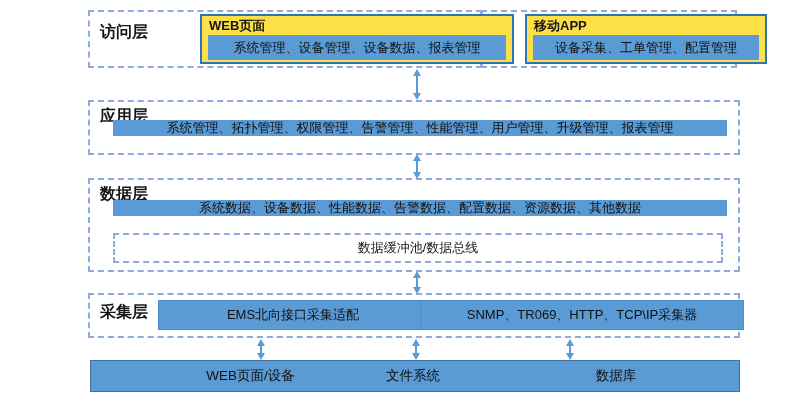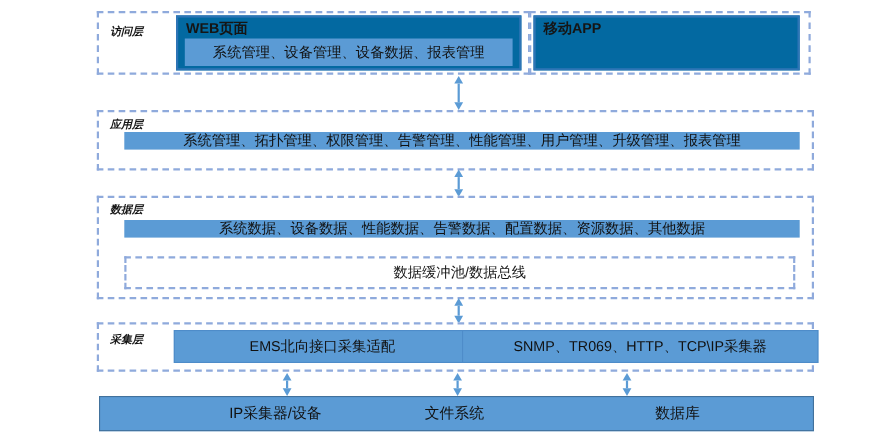--- a/index.html
+++ b/index.html
@@ -1,22 +1,22 @@
 <!DOCTYPE html>
 <html><head>
 <meta charset="utf-8">
 <style>
   html,body{margin:0;padding:0;background:#ffffff;}
   .canvas{
     position:relative;width:800px;height:404px;background:#ffffff;overflow:hidden;
     font-family:"Liberation Sans","DejaVu Sans",sans-serif;color:#151515;
   }
   .dashedbox{position:absolute;border:2px dashed #8FAADC;background:#ffffff;box-sizing:border-box;}
-  .layer-label{position:absolute;font-size:10px;font-weight:600;color:#151515;white-space:nowrap;font-style:italic;}
-  .whitebox{position:absolute;background:#0369a1;border:2px solid #2E75B6;box-sizing:border-box;}
+  .layer-label{position:absolute;font-size:16px;font-weight:600;color:#151515;white-space:nowrap;}
+  .whitebox{position:absolute;background:#fde047;border:2px solid #2E75B6;box-sizing:border-box;margin-left:40px;}
   .whitebox .title{font-size:13px;font-weight:600;padding:1px 7px 0;line-height:17px;white-space:nowrap;}
   .bluebar{background:#5B9BD5;display:flex;align-items:center;justify-content:center;
     font-size:13px;font-weight:500;color:#111;white-space:nowrap;}
   .whitebox .bluebar{margin:1px 6px 0;height:25px;}
   .bigbar{position:absolute;height:16px;box-sizing:border-box;}
   .bufferbox{position:absolute;border:2px dashed #8FAADC;background:#fff;box-sizing:border-box;
     display:flex;align-items:center;justify-content:center;font-size:13px;font-weight:500;}
   .bluebox{position:absolute;background:#5B9BD5;display:flex;align-items:center;justify-content:center;
     font-size:13px;font-weight:500;color:#111;box-sizing:border-box;border:1px solid #4e8cc9;}
   .bottombar{position:absolute;background:#5B9BD5;border:1px solid #41719C;box-sizing:border-box;}
@@ -38,20 +38,21 @@
   </div>
   <div class="dashedbox" style="left:481px;top:10px;width:256px;height:58px;"></div>
 
   <div class="whitebox" style="left:160px;top:14px;width:314px;height:50px;">
     <div class="title">WEB页面</div>
     <div class="bluebar">系统管理、设备管理、设备数据、报表管理</div>
   </div>
 
   <div class="whitebox" style="left:485px;top:14px;width:242px;height:50px;">
     <div class="title">移动APP</div>
+    <div class="bluebar">设备采集、工单管理、配置管理</div>
   </div>
 
   <div class="varrow" style="left:416px;top:76px;height:17px;"></div>
 
   <div class="dashedbox" style="left:88px;top:100px;width:652px;height:55px;">
     <div class="layer-label" style="left:10px;top:4px;">应用层</div>
   </div>
   <div class="bluebar bigbar" style="left:113px;top:120px;width:614px;">系统管理、拓扑管理、权限管理、告警管理、性能管理、用户管理、升级管理、报表管理</div>
 
   <div class="varrow" style="left:416px;top:161px;height:11px;"></div>
@@ -68,18 +69,18 @@
     <div class="layer-label" style="left:10px;top:7px;">采集层</div>
   </div>
   <div class="bluebox" style="left:158px;top:300px;width:270px;height:30px;">EMS北向接口采集适配</div>
   <div class="bluebox" style="left:420px;top:300px;width:324px;height:30px;">SNMP、TR069、HTTP、TCP\IP采集器</div>
 
   <div class="varrow" style="left:260px;top:346px;height:7px;"></div>
   <div class="varrow" style="left:415px;top:346px;height:7px;"></div>
   <div class="varrow" style="left:569px;top:346px;height:7px;"></div>
 
   <div class="bottombar" style="left:90px;top:360px;width:650px;height:32px;">
-    <span class="blabel" style="left:24.6%;">IP采集器/设备</span>
+    <span class="blabel" style="left:24.6%;">WEB页面/设备</span>
     <span class="blabel" style="left:49.7%;">文件系统</span>
     <span class="blabel" style="left:81%;">数据库</span>
   </div>
 
 </div>
 
 </body></html>

